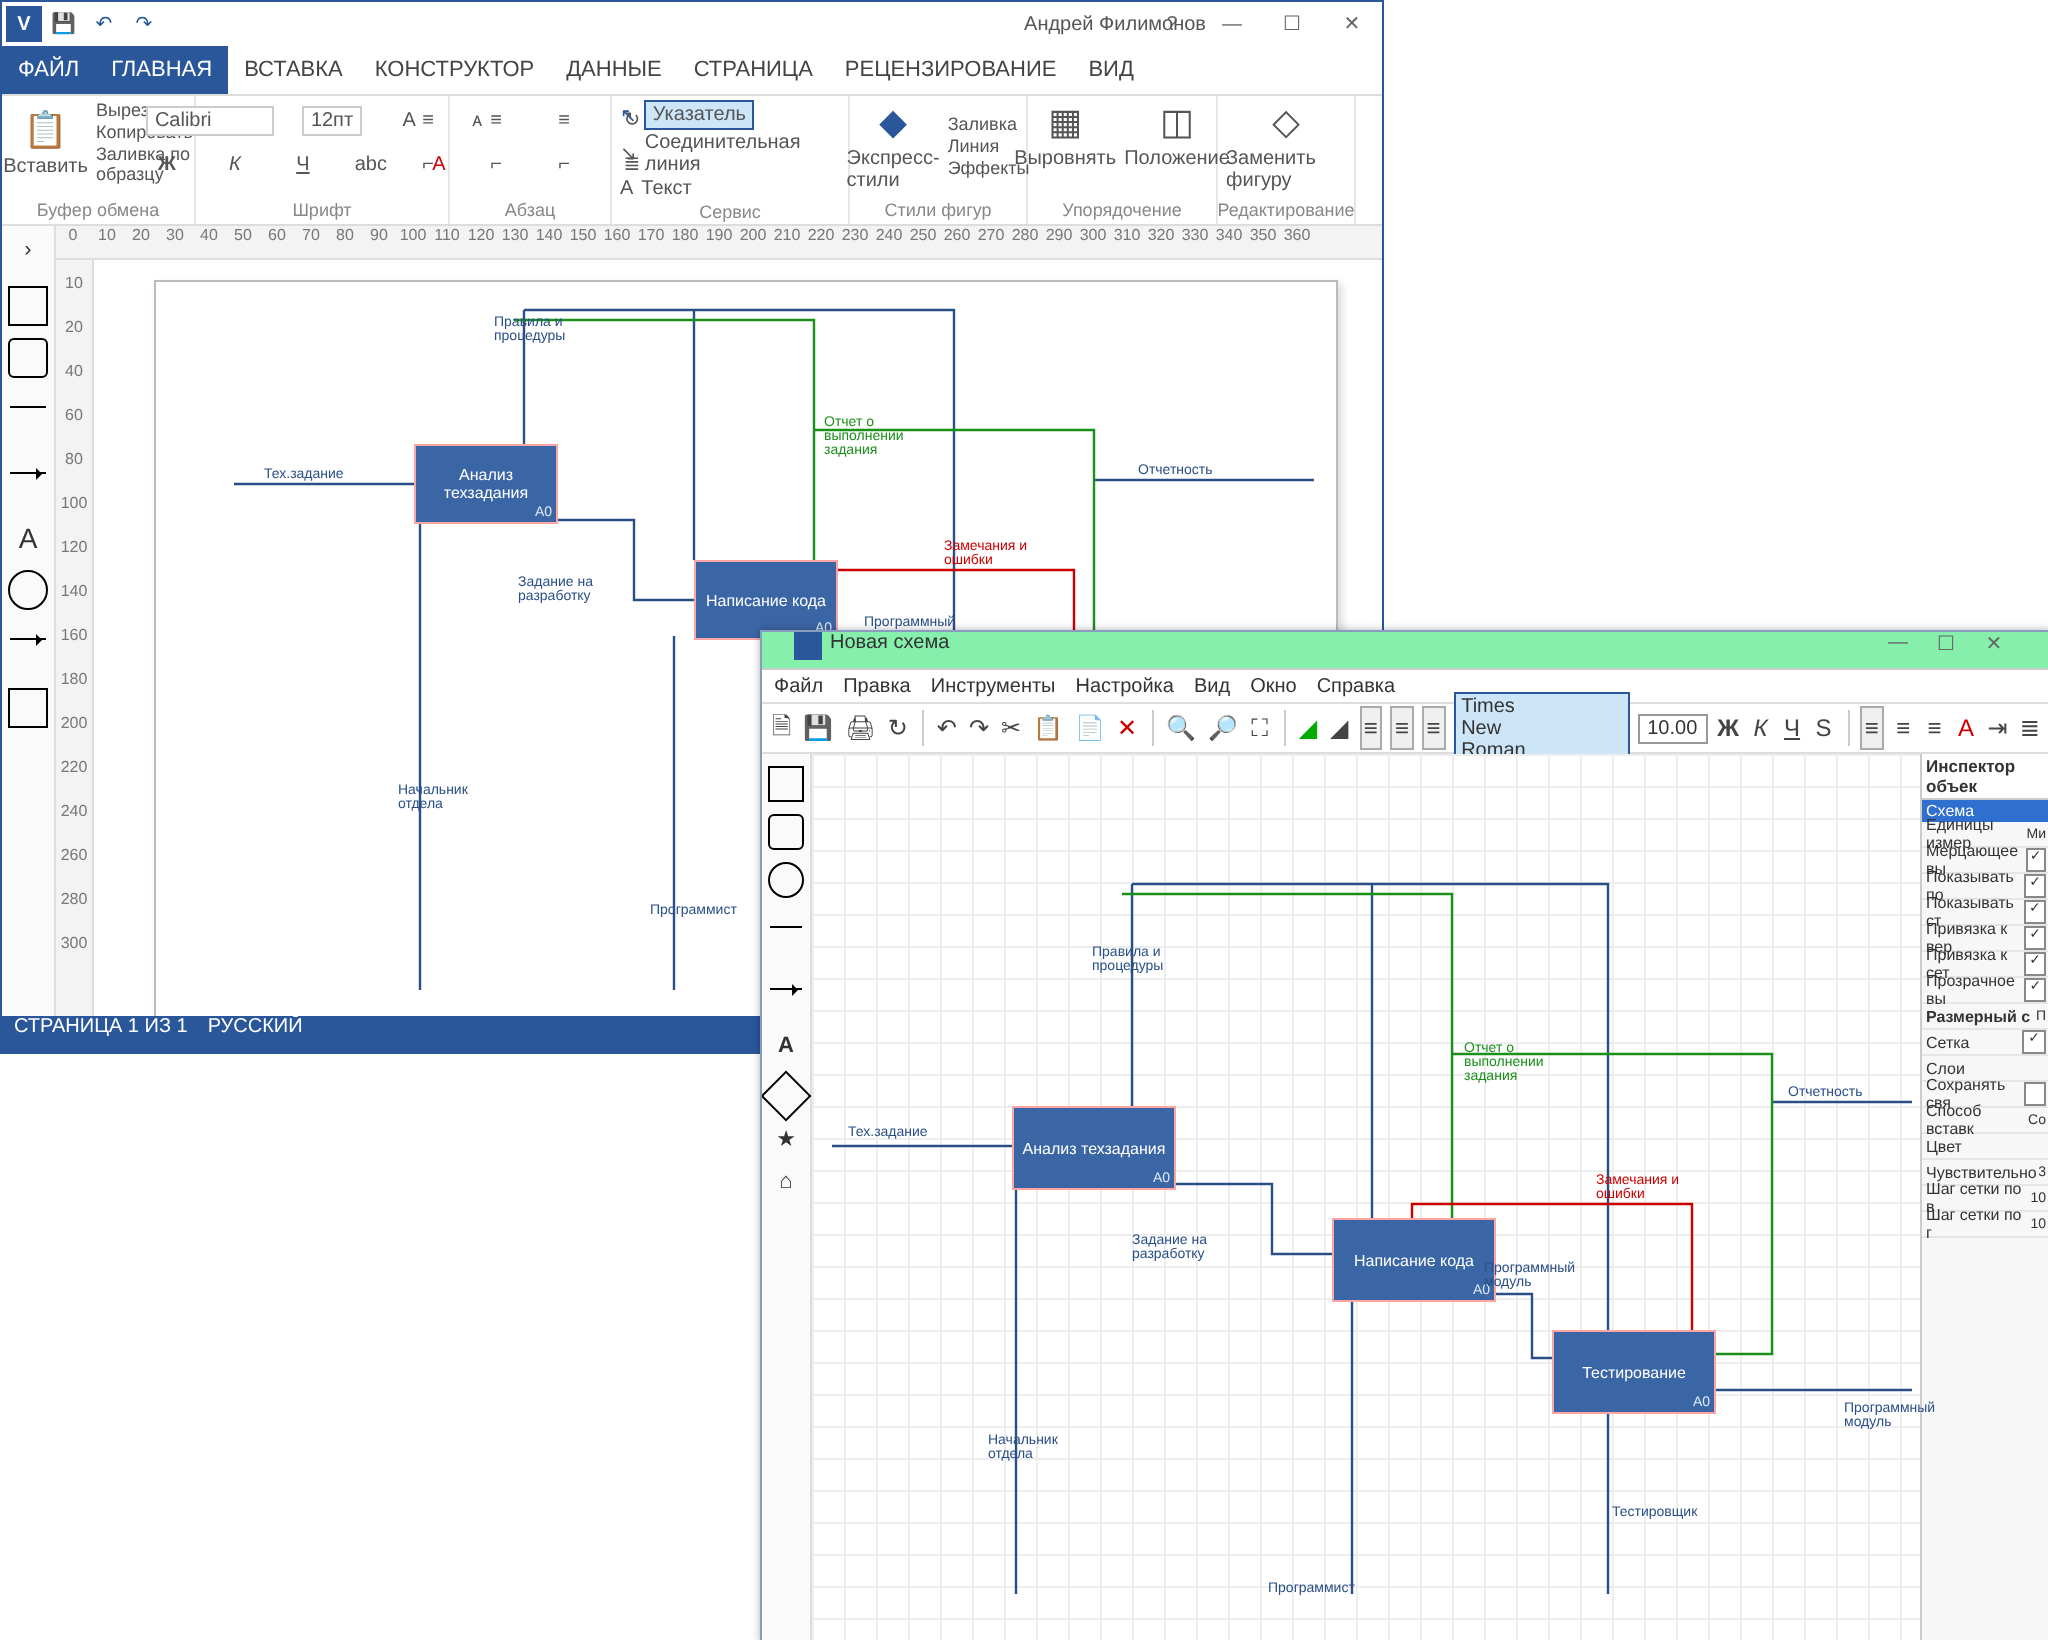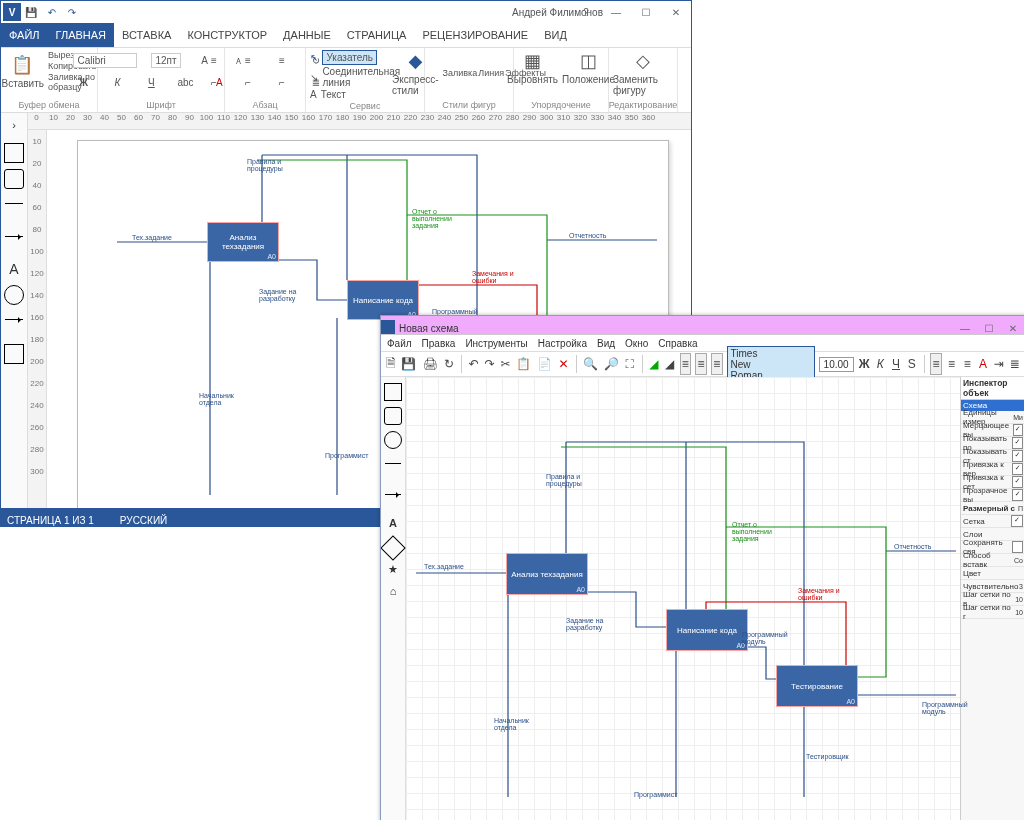--- a/index.html
+++ b/index.html
@@ -40,32 +40,32 @@
 .canvaswrap{flex:1;display:flex;flex-direction:column;overflow:hidden}
 .ruler-h{height:16px;background:#f3f3f3;border-bottom:1px solid #ddd;display:flex;font-size:8px;color:#777}
 .ruler-h span{width:17px;text-align:center}
 .canvasrow{flex:1;display:flex;overflow:hidden}
 .ruler-v{width:18px;background:#f3f3f3;border-right:1px solid #ddd;display:flex;flex-direction:column;font-size:8px;color:#777}
 .ruler-v span{height:22px;display:flex;align-items:center;justify-content:center}
 .canvas{flex:1;background:#fff;position:relative;overflow:hidden}
 .canvas svg{position:absolute;left:0;top:0}
 .sheet-tabs{height:18px;background:#2a579a;color:#fff;font-size:10px;display:flex;align-items:center;padding:0 6px;gap:10px}
 .sheet-tabs .light{color:#cde6f7}
-.status{height:18px;background:#2a579a;color:#fff;font-size:10px;display:flex;align-items:flex-end;padding:0 6px;gap:26px}
+.status{height:18px;background:#2a579a;color:#fff;font-size:10px;display:flex;align-items:flex-start;padding:0 6px;gap:10px}
 
 
 .dbox{position:absolute;background:#3b66a5;border:1px solid #fca5a5;color:#fff;font-size:8px;display:flex;align-items:center;justify-content:center;text-align:center}
 .dbox .aid{position:absolute;right:2px;bottom:1px;font-size:7px;color:#e0e9f6}
 .dtxt{position:absolute;font-size:7px;color:#2a4f87}
 .dtxt.green{color:#1a8f1a}
 .dtxt.red{color:#c00}
 
 
 .ramus{position:absolute;left:380px;top:315px;width:644px;height:505px;border:1px solid #8a9bc0;background:#fff;display:flex;flex-direction:column;box-shadow:0 0 4px rgba(0,0,0,.3)}
-.r-title{height:18px;background:#f0abfc;border-bottom:1px solid #ccc;display:flex;align-items:flex-end;font-size:10px;padding:0 0;gap:4px}
+.r-title{height:18px;background:#86efac;border-bottom:1px solid #ccc;display:flex;align-items:flex-start;font-size:10px;padding:0 16px;gap:4px}
 .r-title .wb{margin-left:auto;display:flex}
 .r-title .wb span{width:24px;text-align:center;color:#666}
 .r-menu{height:16px;border-bottom:1px solid #ddd;display:flex;align-items:center;font-size:10px;gap:10px;padding:0 6px;color:#333}
 .r-tool{height:24px;border-bottom:1px solid #ddd;display:flex;align-items:center;gap:4px;padding:0 4px}
 .r-tool .tb{width:20px;height:20px;display:inline-flex;align-items:center;justify-content:center;border:1px solid transparent;font-size:12px;color:#444}
 .r-tool .tb.boxed{border:1px solid #aaa;background:#f0f0f0}
 .r-tool .sep{width:1px;height:18px;background:#ccc;margin:0 2px}
 .r-tool .font{background:#cde6f7;border:1px solid #2a579a;font-size:10px;padding:1px 42px 1px 3px}
 .r-tool .fs{background:#fff;border:1px solid #999;font-size:10px;padding:1px 4px;width:32px}
 .r-body{flex:1;display:flex;overflow:hidden}
@@ -189,21 +189,21 @@
             </div>
       </div>
       <div class="lbl">Сервис</div>
     </div>
     <div class="rgroup" style="width:80px">
       <div class="gc">
         <div class="bigbtn">
               <span class="ico" style="color:#2a579a">◆</span>
               <span>Экспресс-стили</span>
             </div>
-        <div style="display:flex;gap:1px;font-size:9px">
+        <div style="display:flex;flex-direction:column;gap:1px;font-size:9px">
           <span>Заливка</span>
           <span>Линия</span>
           <span>Эффекты</span>
         </div>
       </div>
       <div class="lbl">Стили фигур</div>
     </div>
     <div class="rgroup" style="width:86px">
       <div class="gc">
         <div class="bigbtn">

